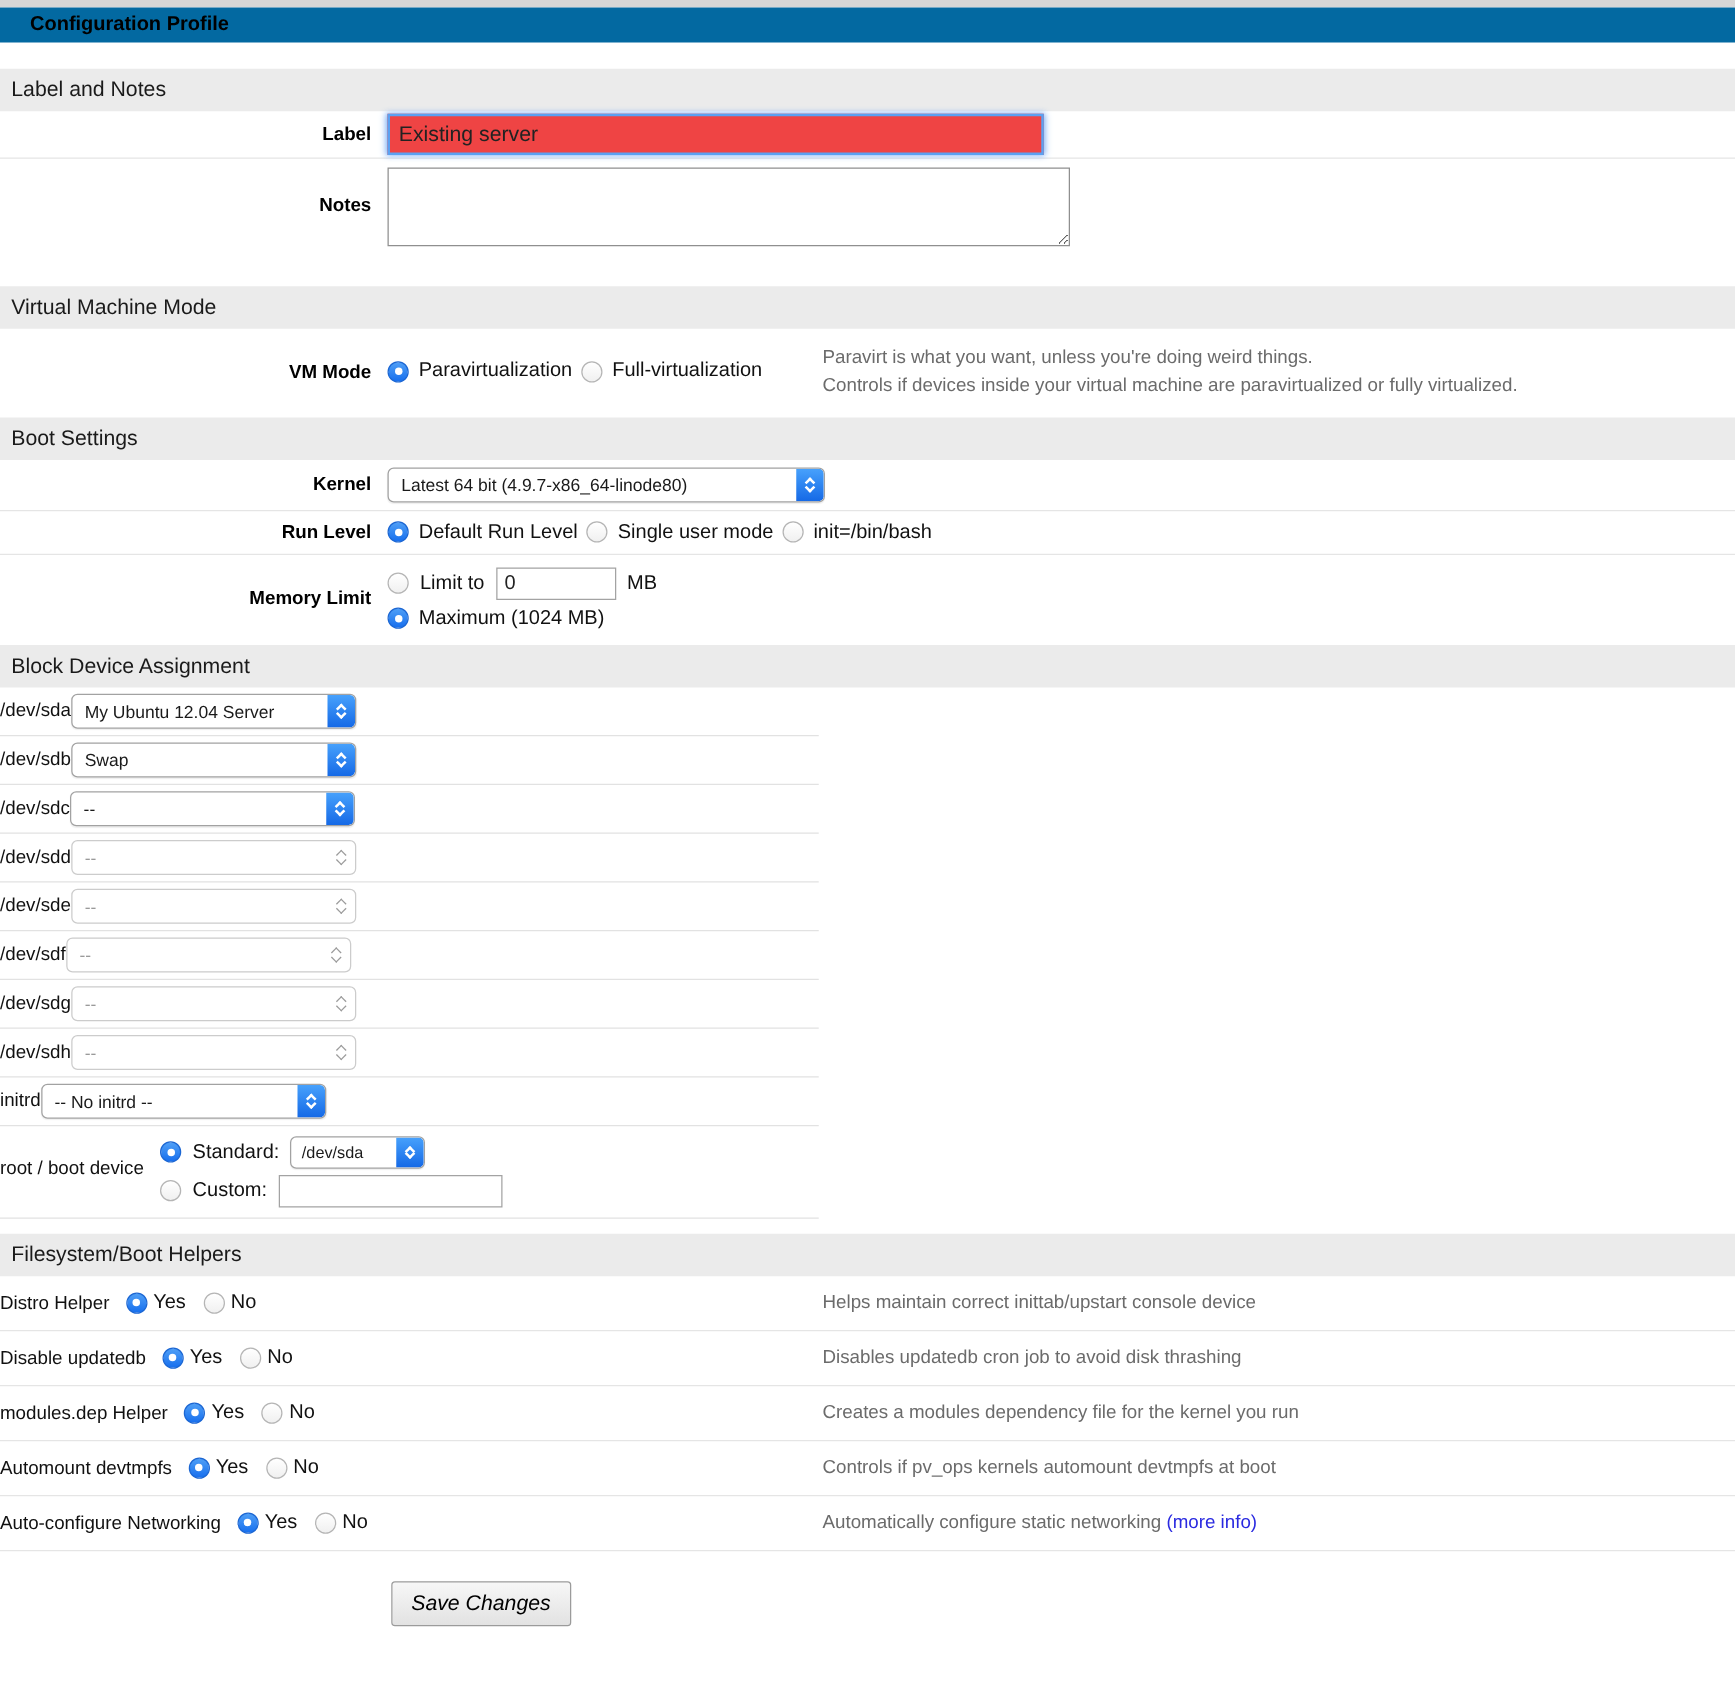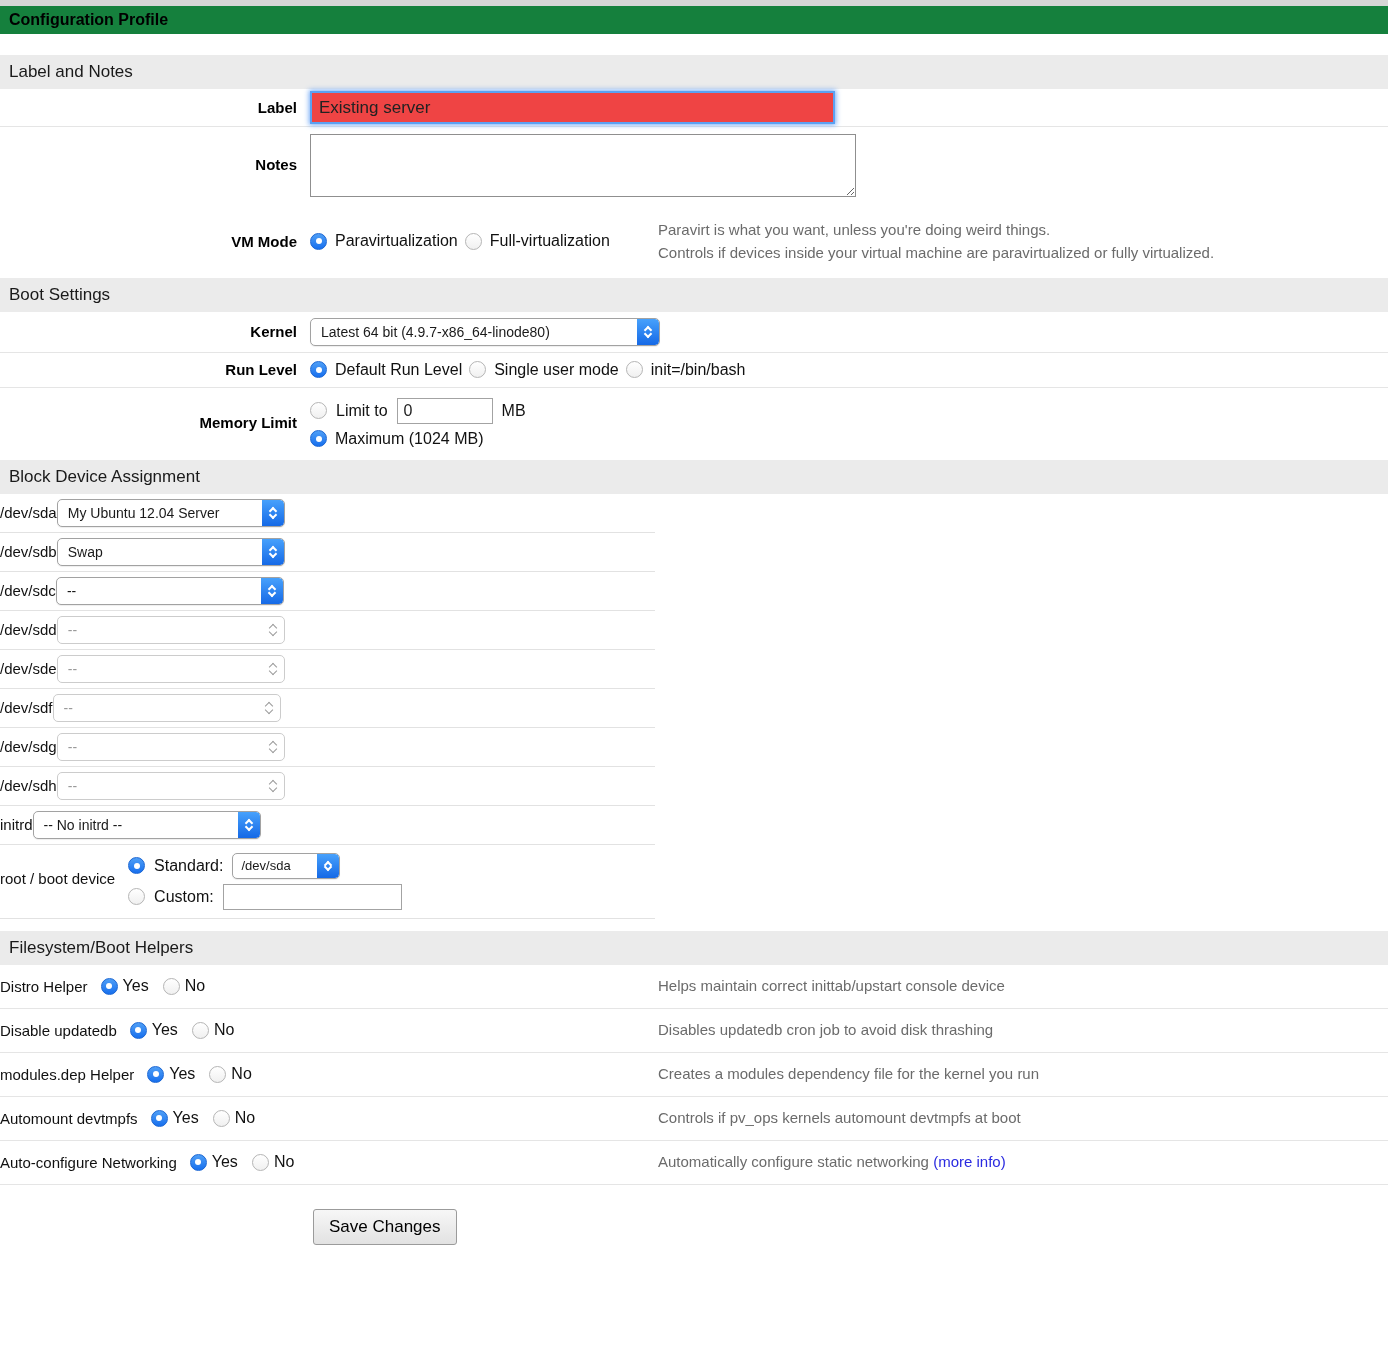--- a/index.html
+++ b/index.html
@@ -6,22 +6,22 @@
   body {
     font-family: "Liberation Sans", "DejaVu Sans", sans-serif;
     background:#ffffff; color:#111;
     font-size:15px;
   }
   .page { width:1388px; background:#fff; }
 
   
   .top-strip { height:6px; background:#d6d6d6; }
   .bar-main {
-    height:28px; line-height:28px; background:#15803d;
-    font-size:16px; font-weight:bold; padding-left:9px; color:#000;
+    height:28px; line-height:28px; background:#0369a1;
+    font-size:16px; font-weight:bold; padding-left:24px; color:#000;
   }
   .bar-sub {
     height:34px; line-height:34px; background:#ebebeb;
     font-size:17px; padding-left:9px; color:#1a1a1a; margin-top:21px;
   }
   .bar-sub.tight { margin-top:2px; }
   .bar-sub.loose { margin-top:12px; }
 
   
   .row { display:flex; align-items:center; }
@@ -120,21 +120,21 @@
   .yesno { margin-left:13px; display:flex; align-items:center; gap:5px; width:345px; flex:none; font-size:16px; }
   .yesno .no-lbl-gap { margin-left:9px; }
   .more-info-link { color:#2a2ae0; cursor:pointer; }
 
   
   .save-area { padding:24px 0 12px 313px; }
   .save-btn {
     font-family:inherit; font-size:17px; color:#000;
     background:linear-gradient(#f7f7f7,#e2e2e2);
     border:1px solid #9b9b9b; border-radius:3px;
-    padding:7px 15px; cursor:pointer;
+    padding:7px 15px; cursor:pointer;font-style:italic;
   }
 
   .memory-line1 { display:flex; align-items:center; gap:9px; font-size:16px; }
   .memory-line2 { display:flex; align-items:center; gap:8px; font-size:16px; margin-top:6px; }
   .mb-input { width:96px; }
   .custom-input { width:179px; }
   .kernel-select { width:350px; }
 </style>
 </head>
 <body>
@@ -153,20 +153,21 @@
     </div>
   </div>
 
   <div class="row top-align notes-row">
     <div class="lbl" style="padding-top:22px;">Notes</div>
     <div class="ctl">
       <textarea class="notes" style=""></textarea>
     </div>
   </div>
 
+  <div class="bar-sub">Virtual Machine Mode</div>
 
   <div class="row vm-row">
     <div class="lbl">VM Mode</div>
     <div class="ctl opt-stack" style="width:335px;">
       <div class="opt">
         <span class="radio on"></span>
         <span>Paravirtualization</span>
       </div>
       <div class="opt">
         <span class="radio"></span>

